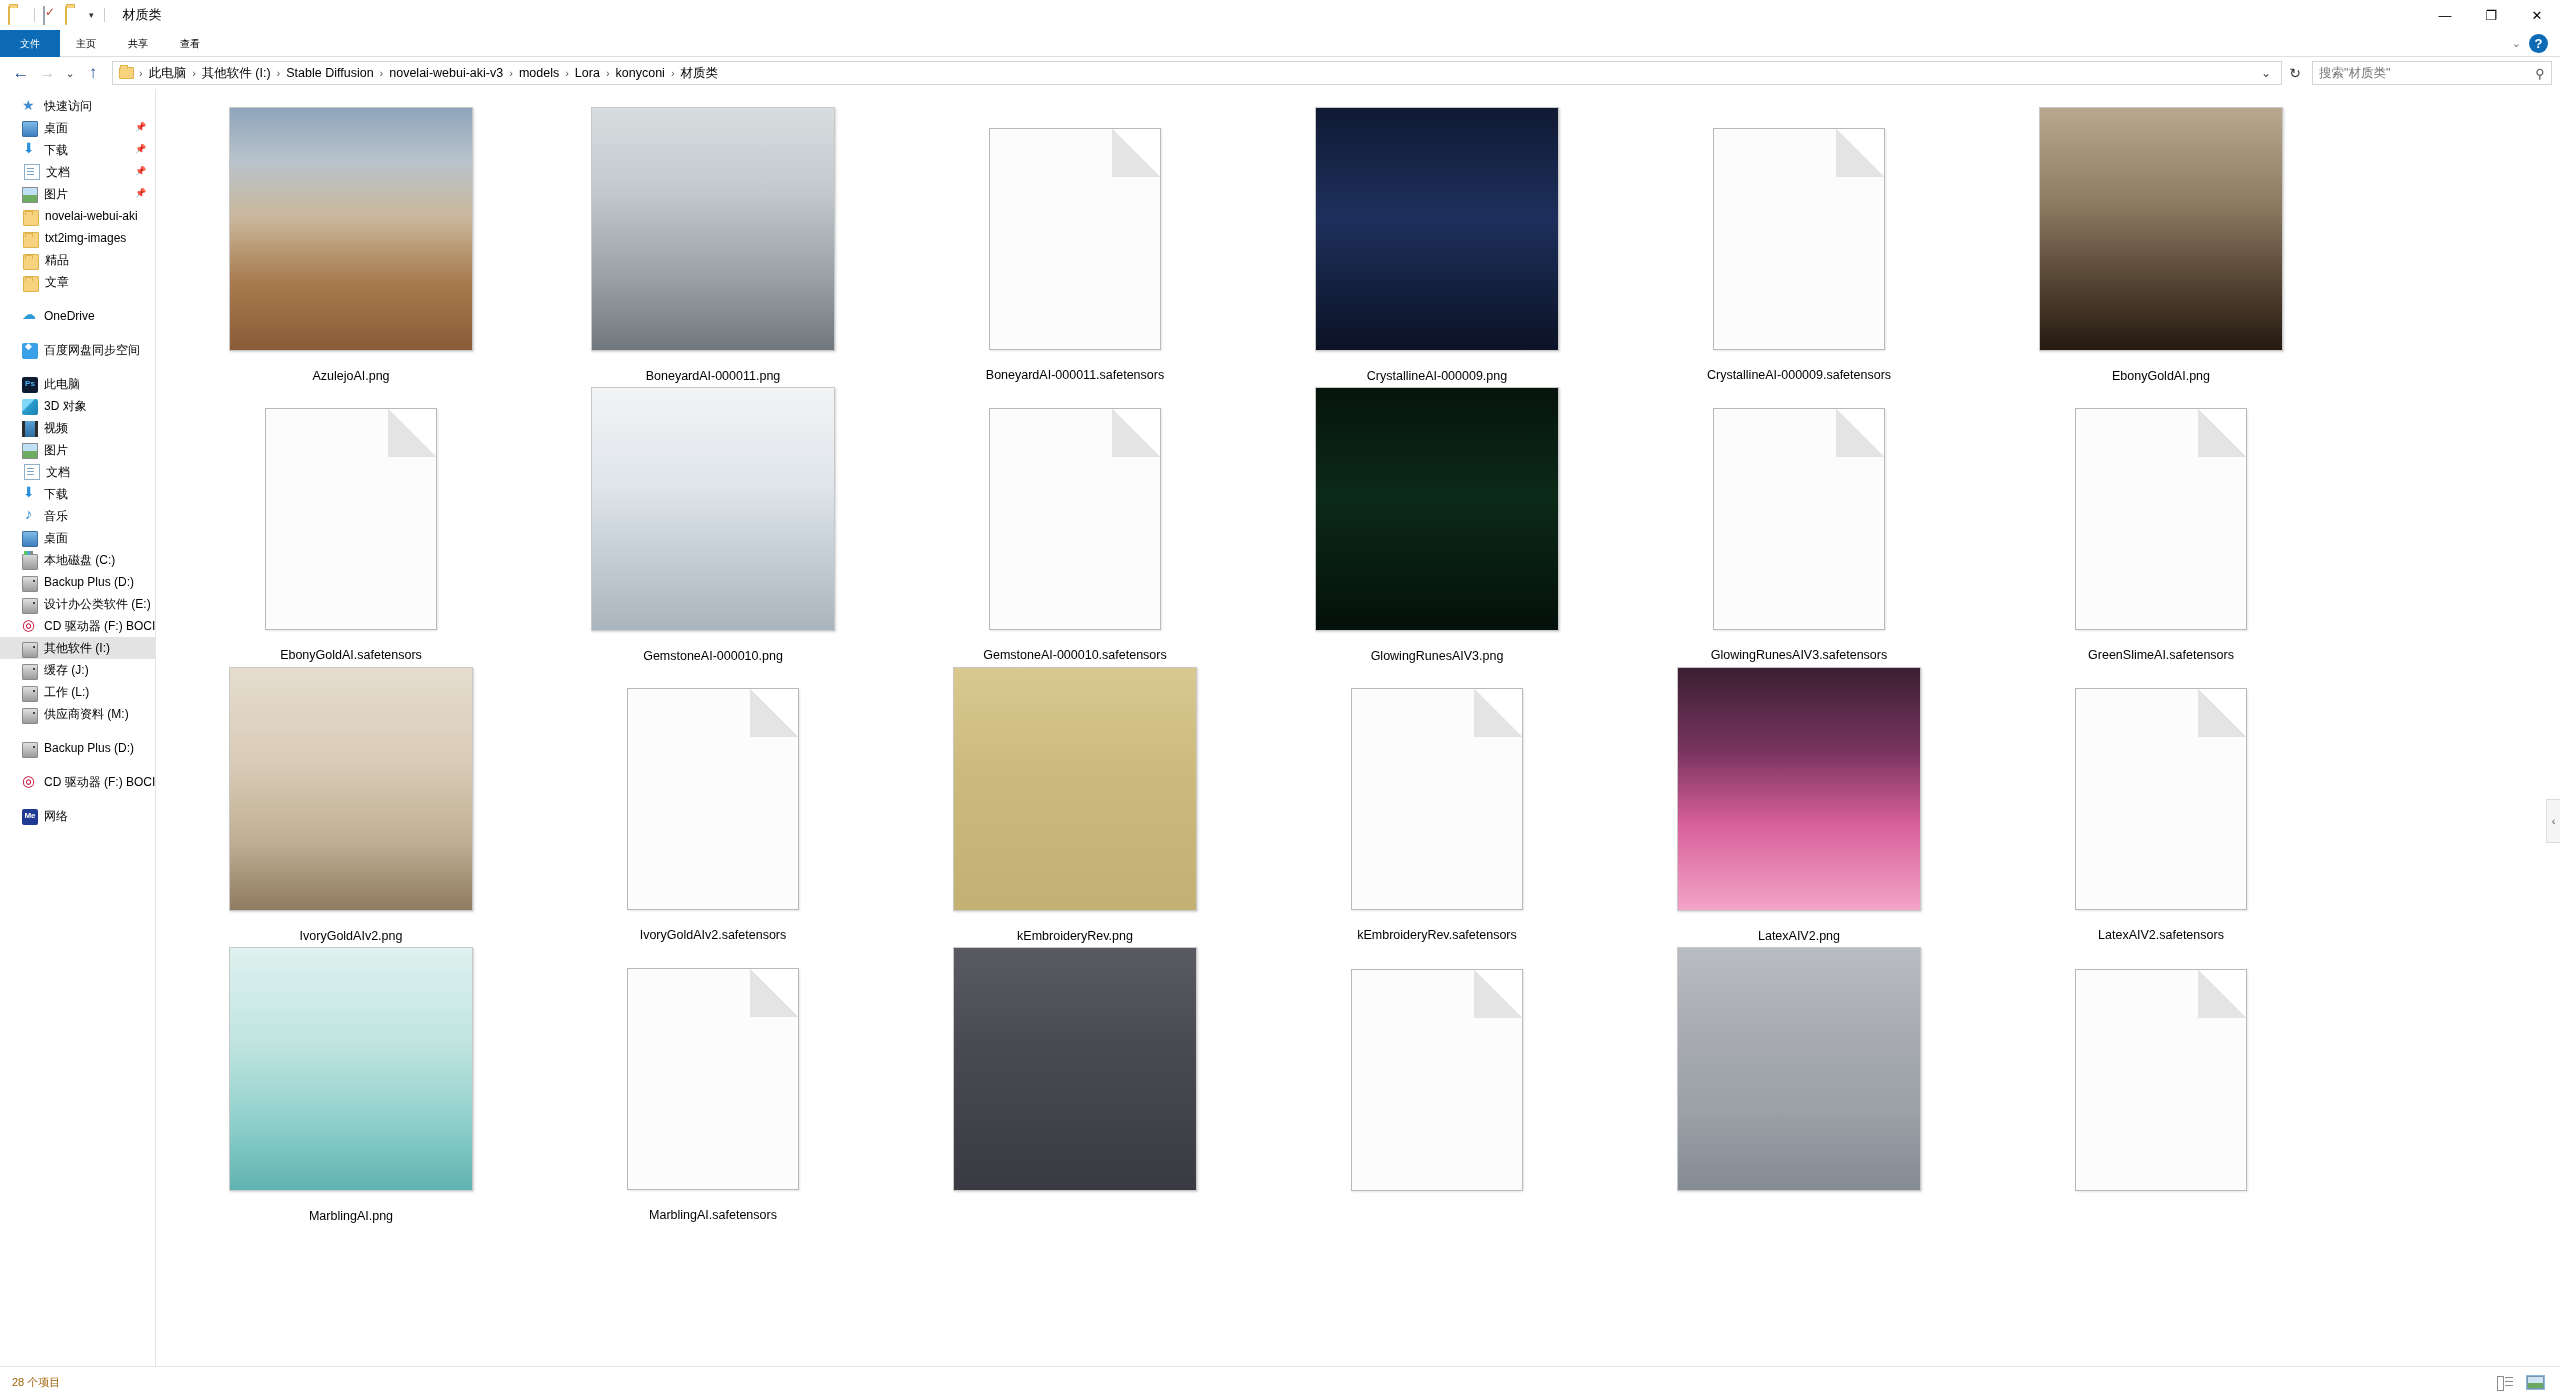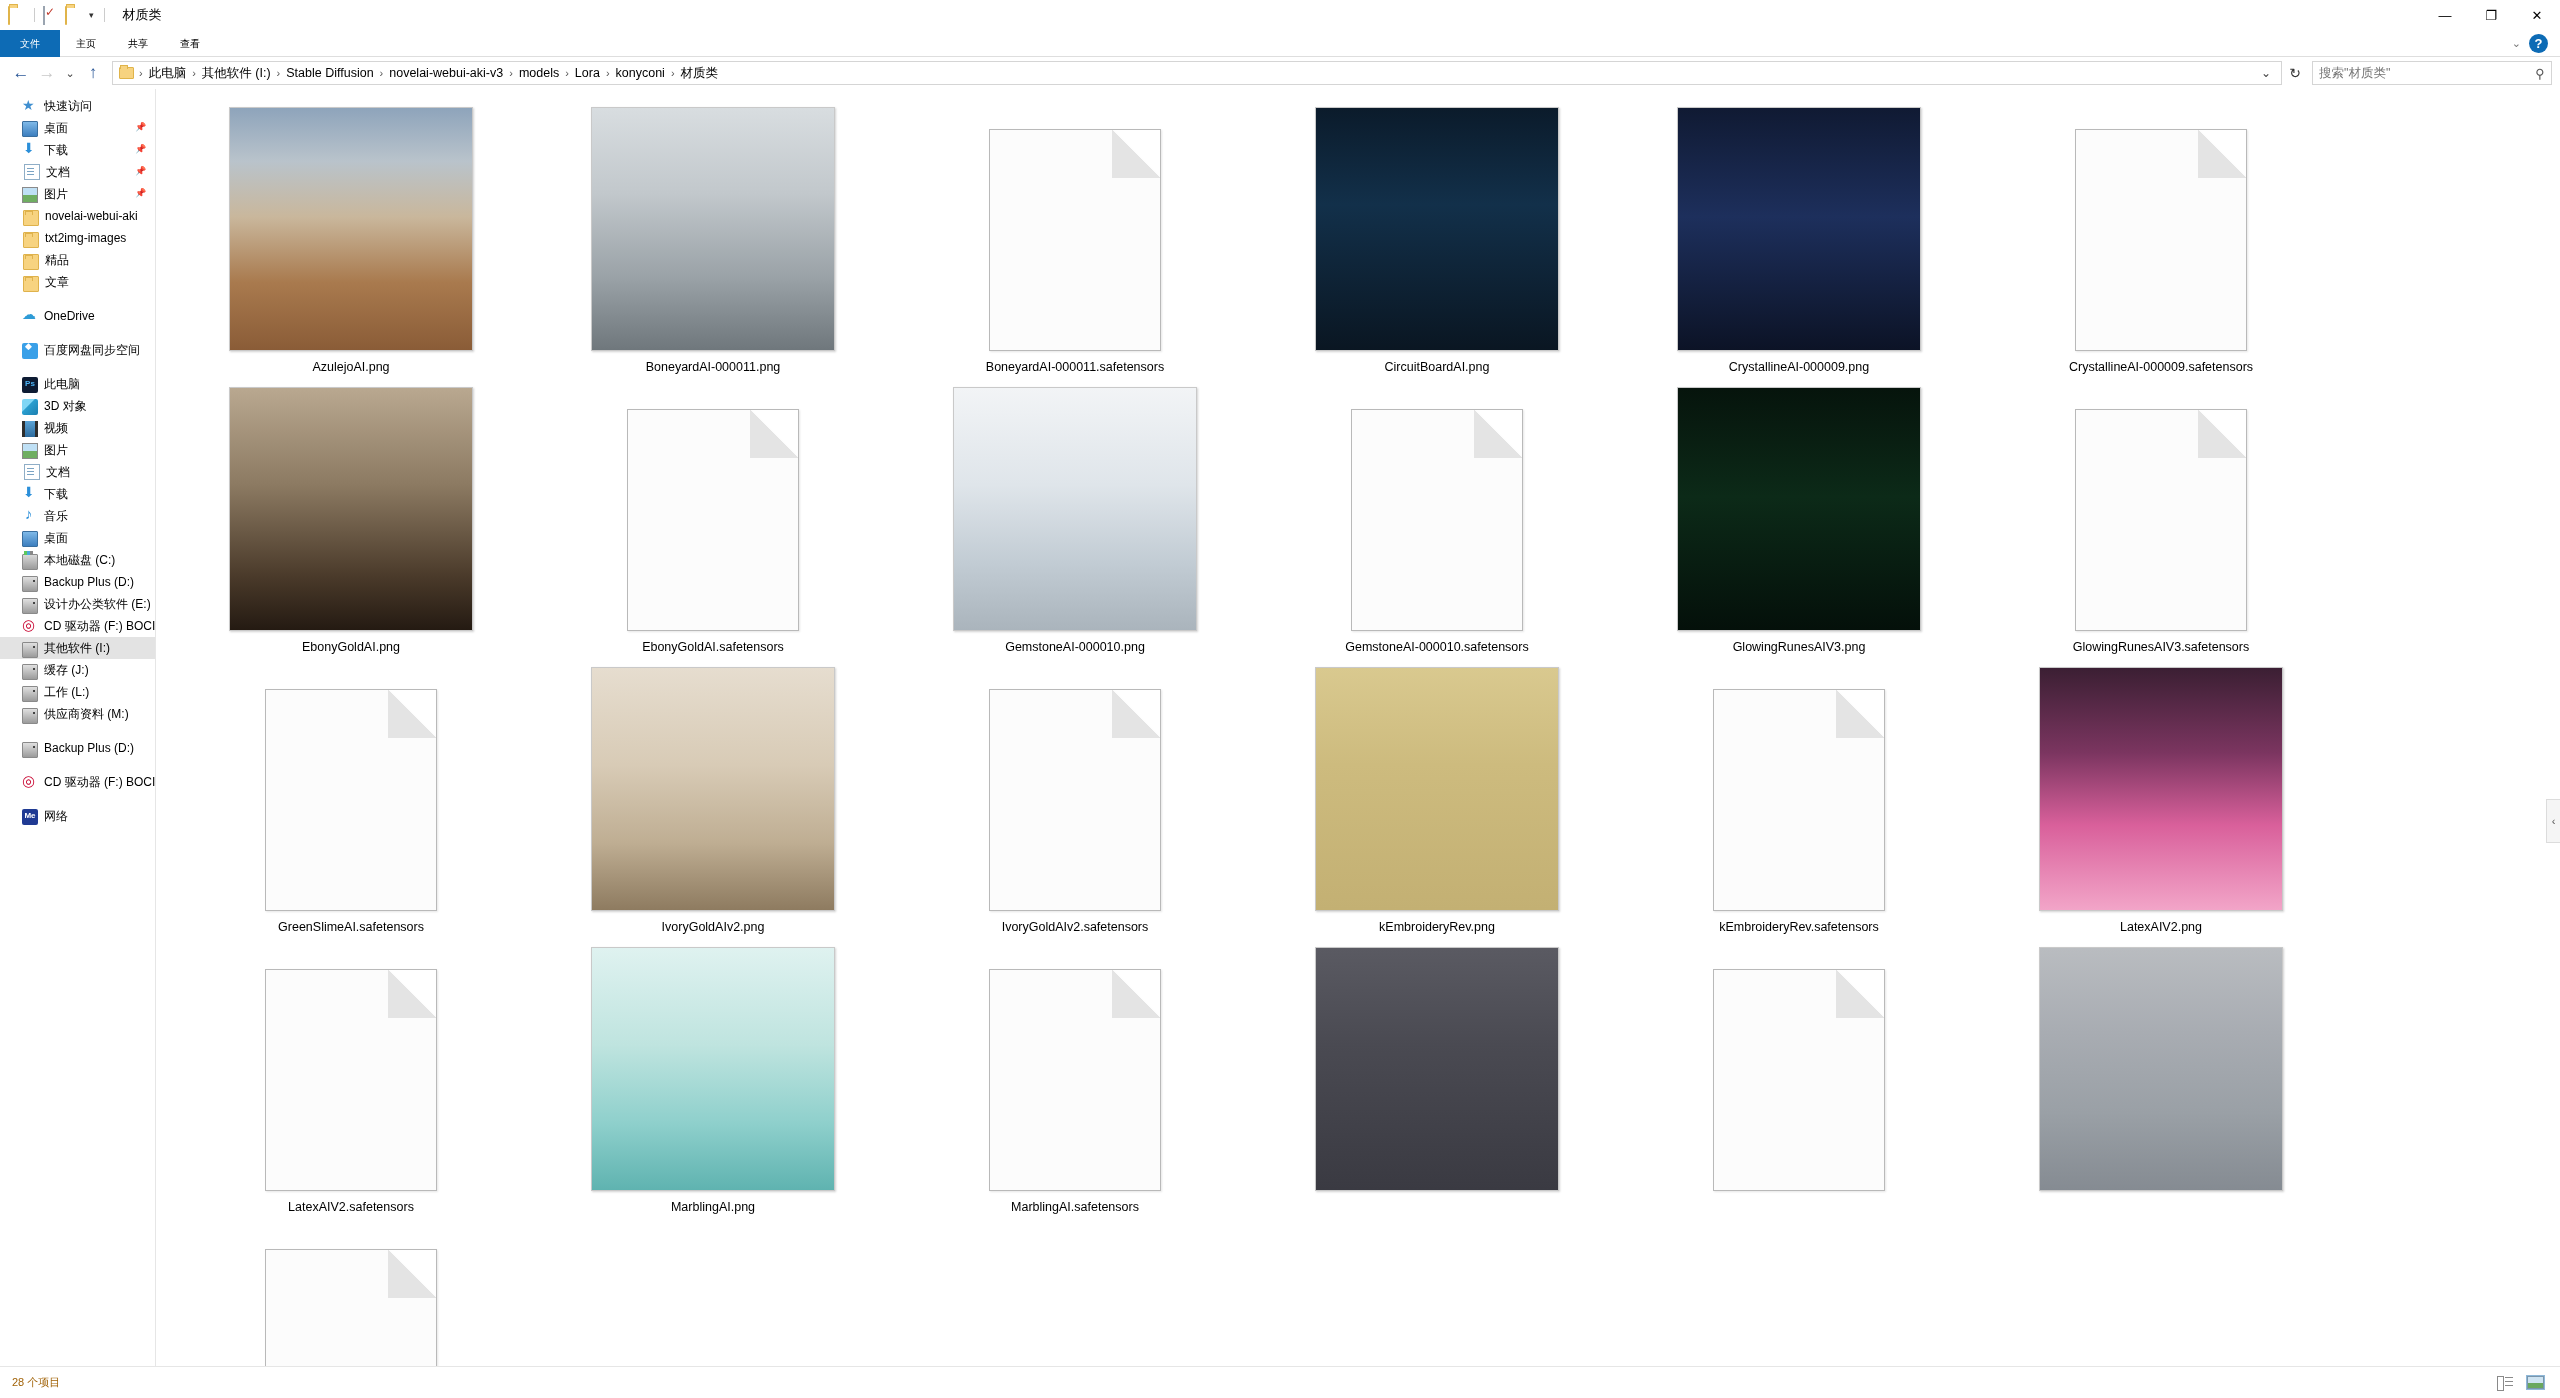--- a/index.html
+++ b/index.html
@@ -214,20 +214,21 @@
     overflow: hidden;
   }
   #grid {
     display: flex; flex-wrap: wrap; align-content: flex-start;
     padding: 14px 0 0 14px;
   }
   .tile {
     width: 362px; height: 280px;
     display: flex; flex-direction: column; align-items: center;
     padding-top: 4px;
+    gap: 9px;
   }
   .thumbwrap {
     width: 244px; height: 244px; display: flex; align-items: flex-end; justify-content: center;
   }
   .thumb-img {
     width: 244px; height: 244px; border: 1px solid #c9c9c9;
     box-shadow: 1px 1px 2px rgba(0,0,0,0.18);
     position: relative; overflow: hidden;
   }
   .doc-icon {
@@ -515,28 +516,20 @@
         </div>
         <div class="tile">
           <div class="thumbwrap">
             <div class="doc-icon"></div>
           </div>
           <div class="fname">BoneyardAI-000011.safetensors</div>
         </div>
         <div class="tile">
           <div class="thumbwrap">
             <div class="thumb-img">
-              <div class="art" style="background-image: linear-gradient(rgb(11, 27, 43) 0%, rgb(18, 48, 74) 40%, rgb(10, 22, 34) 100%), radial-gradient(at 55% 45%, rgb(47, 224, 232) 0px, rgb(47, 224, 232) 8%, rgba(47, 224, 232, 0) 38%), radial-gradient(at 40% 62%, rgb(240, 184, 200) 0px, rgb(240, 184, 200) 10%, rgba(240, 184, 200, 0) 34%); background-blend-mode: normal;"></div>
-            </div>
-          </div>
-          <div class="fname">CircuitBoardAI.png</div>
-        </div>
-        <div class="tile">
-          <div class="thumbwrap">
-            <div class="thumb-img">
               <div class="art" style="background-image: linear-gradient(rgb(16, 26, 51) 0%, rgb(29, 47, 92) 45%, rgb(12, 19, 38) 100%), radial-gradient(at 50% 40%, rgb(191, 230, 255) 0px, rgb(191, 230, 255) 16%, rgba(191, 230, 255, 0) 46%), radial-gradient(at 50% 72%, rgb(111, 200, 245) 0px, rgb(111, 200, 245) 10%, rgba(111, 200, 245, 0) 36%); background-blend-mode: normal;"></div>
             </div>
           </div>
           <div class="fname">CrystallineAI-000009.png</div>
         </div>
         <div class="tile">
           <div class="thumbwrap">
             <div class="doc-icon"></div>
           </div>
           <div class="fname">CrystallineAI-000009.safetensors</div>

